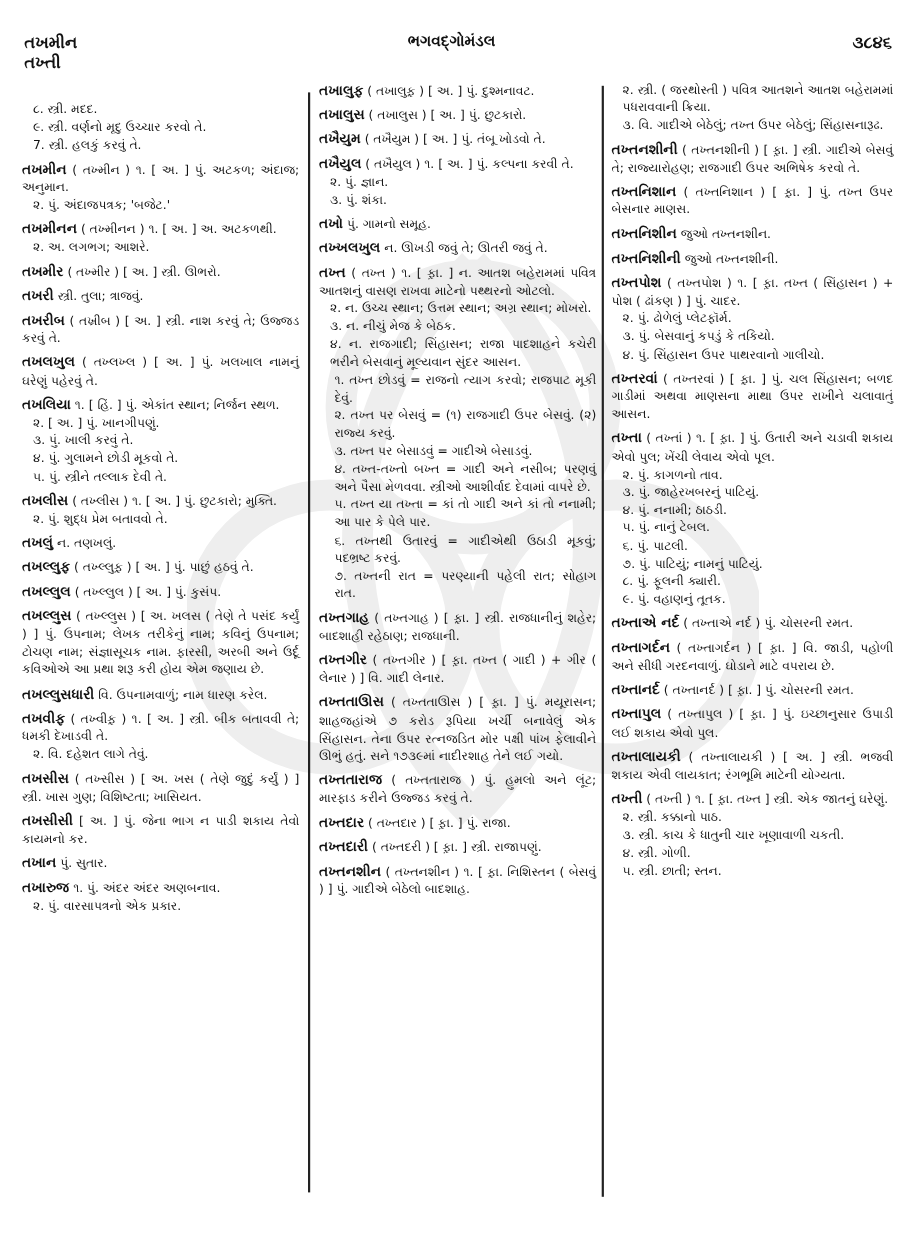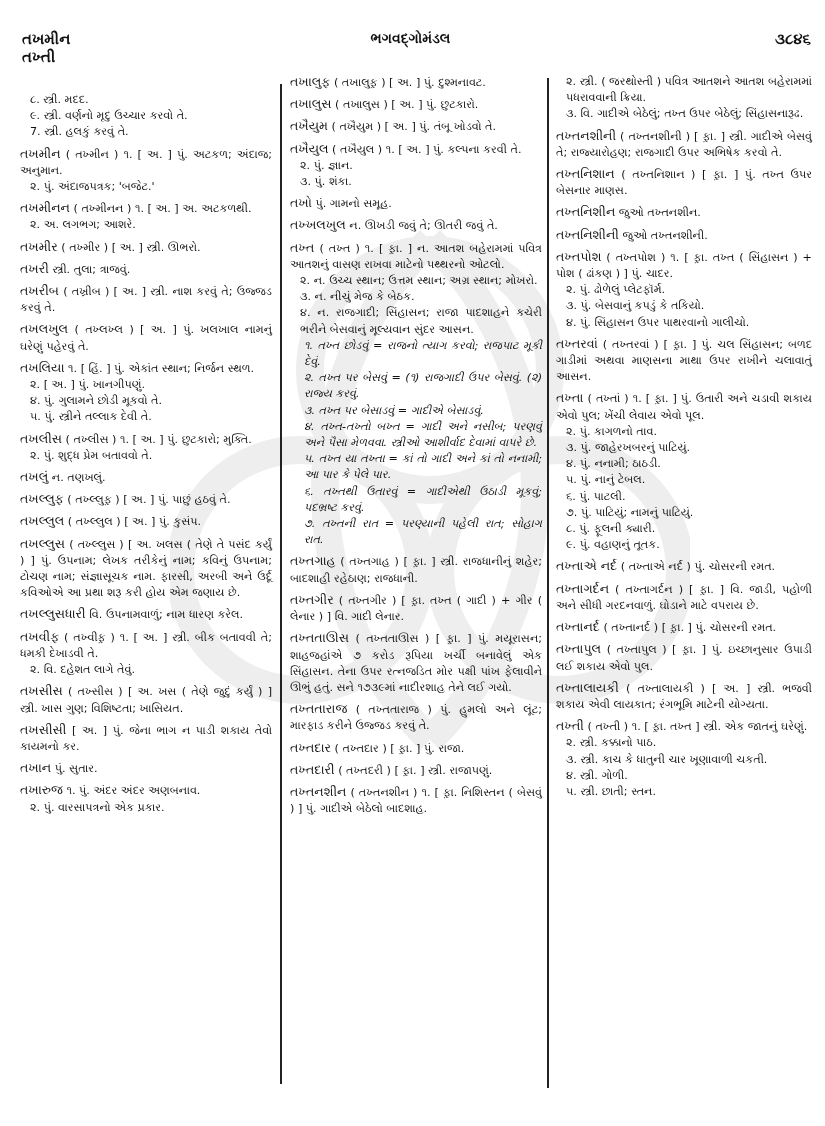--- a/index.html
+++ b/index.html
@@ -26,23 +26,23 @@
   }
   .col-left { left: 20px; width: 252px; top: 60px; }
   .col-mid { left: 290px; width: 252px; top: 74px; }
   .col-right { left: 556px; width: 256px; top: 74px; }
   .divider {
     position: absolute; width: 1.5px; background: #222; z-index: 1;
   }
   .d1 { left: 280px; top: 84px; height: 1000px; }
   .d2 { left: 547px; top: 78px; height: 1010px; }
   .entry { margin-bottom: 5px; text-align: justify; }
-  .hw { font-weight: normal; font-size: 12.6px; }
+  .hw { font-weight: bold; font-size: 12.6px; }
   .sense { display: block; padding-left: 10px; }
-  .sense.idiom { padding-left: 14px; font-style: italic; }
+  .sense.idiom { padding-left: 14px; }
 </style>
 </head>
 <body>
 
 <svg class="watermark" viewBox="0 0 520 620">
   <g fill="none" stroke="#eeeeee" stroke-width="28">
     <circle cx="260" cy="190" r="120"></circle>
     <circle cx="130" cy="390" r="120"></circle>
     <circle cx="390" cy="390" r="120"></circle>
     <path d="M260 60 C 400 200, 400 420, 260 560"></path>
@@ -67,21 +67,21 @@
       <span class="sense">૮. સ્ત્રી. મદદ.</span>
       <span class="sense">૯. સ્ત્રી. વર્ણનો મૃદુ ઉચ્ચાર કરવો તે.</span>
       <span class="sense">7. સ્ત્રી. હલકું કરવું તે.</span>
     </div>
     <div class="entry"><span class="hw">તખમીન</span> <span>( તખ્મીન ) ૧. [ અ. ] પું. અટકળ; અંદાજ; અનુમાન.</span><span class="sense">૨. પું. અંદાજપત્રક; 'બજેટ.'</span></div>
     <div class="entry"><span class="hw">તખમીનન</span> <span>( તખ્મીનન ) ૧. [ અ. ] અ. અટકળથી.</span><span class="sense">૨. અ. લગભગ; આશરે.</span></div>
     <div class="entry"><span class="hw">તખમીર</span> <span>( તખ્મીર ) [ અ. ] સ્ત્રી. ઊભરો.</span></div>
     <div class="entry"><span class="hw">તખરી</span> <span>સ્ત્રી. તુલા; ત્રાજવું.</span></div>
     <div class="entry"><span class="hw">તખરીબ</span> <span>( તખ્રીબ ) [ અ. ] સ્ત્રી. નાશ કરવું તે; ઉજ્જડ કરવું તે.</span></div>
     <div class="entry"><span class="hw">તખલખુલ</span> <span>( તખ્લખ્લ ) [ અ. ] પું. ખલખાલ નામનું ઘરેણું પહેરવું તે.</span></div>
-    <div class="entry"><span class="hw">તખલિયા</span> <span>૧. [ હિં. ] પું. એકાંત સ્થાન; નિર્જન સ્થળ.</span><span class="sense">૨. [ અ. ] પું. ખાનગીપણું.</span><span class="sense">૪. પું. ગુલામને છોડી મૂકવો તે.</span><span class="sense">૫. પું. સ્ત્રીને તલ્લાક દેવી તે.</span></div>
+    <div class="entry"><span class="hw">તખલિયા</span> <span>૧. [ હિં. ] પું. એકાંત સ્થાન; નિર્જન સ્થળ.</span><span class="sense">૨. [ અ. ] પું. ખાનગીપણું.</span><span class="sense">૩. પું. ખાલી કરવું તે.</span><span class="sense">૪. પું. ગુલામને છોડી મૂકવો તે.</span><span class="sense">૫. પું. સ્ત્રીને તલ્લાક દેવી તે.</span></div>
     <div class="entry"><span class="hw">તખલીસ</span> <span>( તખ્લીસ ) ૧. [ અ. ] પું. છુટકારો; મુક્તિ.</span><span class="sense">૨. પું. શુદ્ધ પ્રેમ બતાવવો તે.</span></div>
     <div class="entry"><span class="hw">તખલું</span> <span>ન. તણખલું.</span></div>
     <div class="entry"><span class="hw">તખલ્લુફ</span> <span>( તખ્લ્લુફ઼ ) [ અ. ] પું. પાછું હઠવું તે.</span></div>
     <div class="entry"><span class="hw">તખલ્લુલ</span> <span>( તખ્લ્લુલ ) [ અ. ] પું. કુસંપ.</span></div>
     <div class="entry"><span class="hw">તખલ્લુસ</span> <span>( તખ્લ્લુસ ) [ અ. ખલસ ( તેણે તે પસંદ કર્યું ) ] પું. ઉપનામ; લેખક તરીકેનું નામ; કવિનું ઉપનામ; ટોચણ નામ; સંજ્ઞાસૂચક નામ. ફારસી, અરબી અને ઉર્દૂ કવિઓએ આ પ્રથા શરૂ કરી હોય એમ જણાય છે.</span></div>
     <div class="entry"><span class="hw">તખલ્લુસધારી</span> <span>વિ. ઉપનામવાળું; નામ ધારણ કરેલ.</span></div>
     <div class="entry"><span class="hw">તખવીફ</span> <span>( તખ્વીફ઼ ) ૧. [ અ. ] સ્ત્રી. બીક બતાવવી તે; ધમકી દેખાડવી તે.</span><span class="sense">૨. વિ. દહેશત લાગે તેવું.</span></div>
     <div class="entry"><span class="hw">તખસીસ</span> <span>( તખ્સીસ ) [ અ. ખસ ( તેણે જુદું કર્યું ) ] સ્ત્રી. ખાસ ગુણ; વિશિષ્ટતા; ખાસિયત.</span></div>
     <div class="entry"><span class="hw">તખસીસી</span> <span>[ અ. ] પું. જેના ભાગ ન પાડી શકાય તેવો કાયમનો કર.</span></div>
     <div class="entry"><span class="hw">તખાન</span> <span>પું. સુતાર.</span></div>

